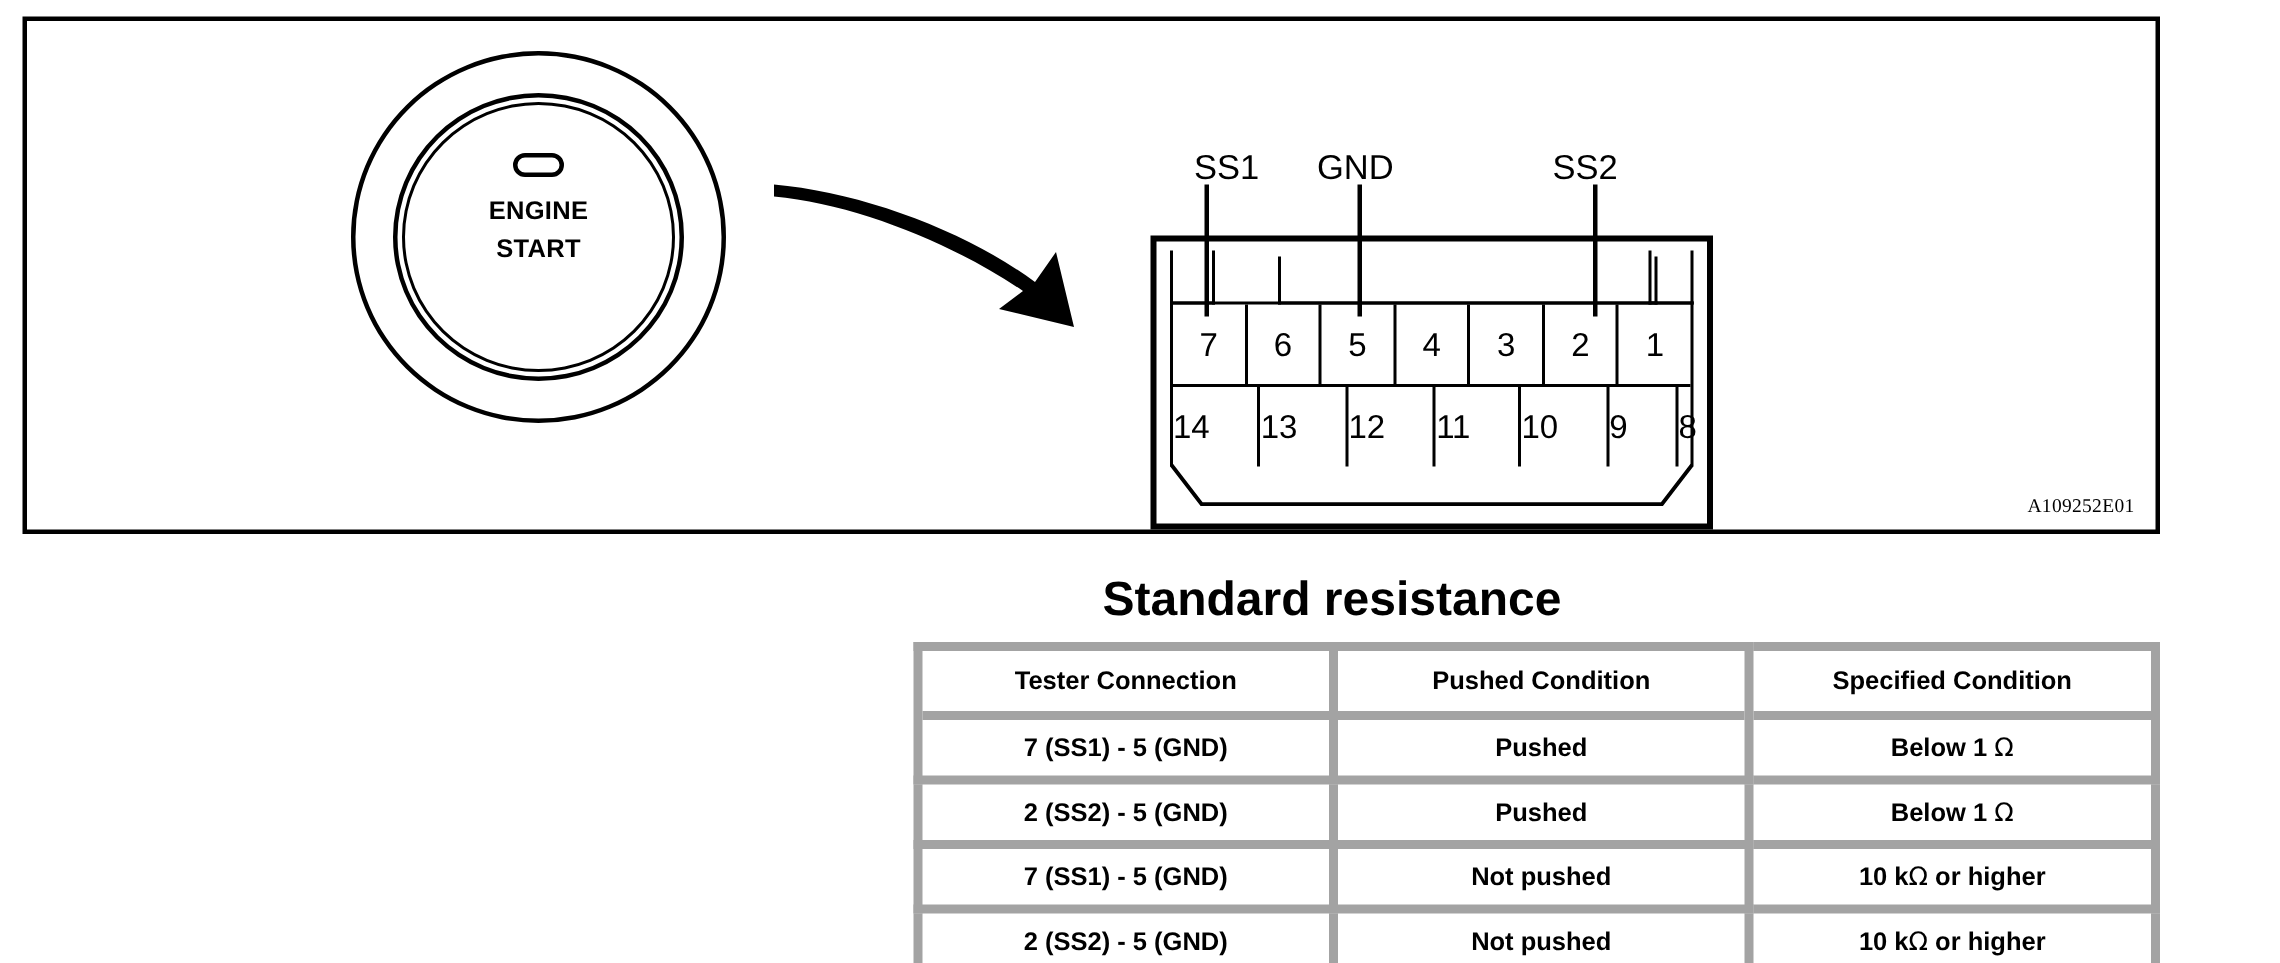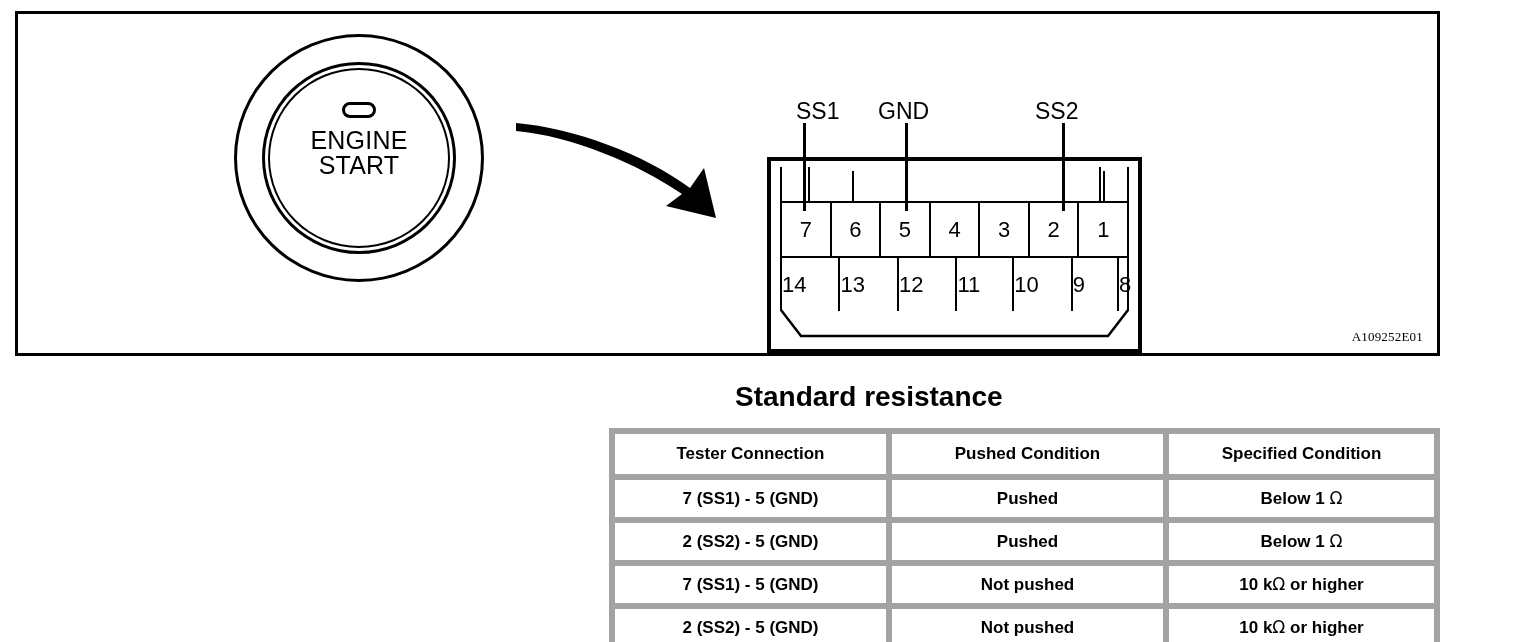--- a/index.html
+++ b/index.html
@@ -55,23 +55,24 @@
     border: 3px solid #000;
     border-radius: 9px;
     box-sizing: border-box;
   }
   #button-text {
     position: absolute;
     left: 0;
     top: 94px;
     width: 250px;
     text-align: center;
-    font-size: 25px;
+    font-size: 17px;
     line-height: 25px;
     letter-spacing: 0.2px;
+    font-weight: bold;
   }
 
   
   #flow-arrow {
     position: absolute;
     left: 496px;
     top: 92px;
     width: 220px;
     height: 116px;
   }
@@ -169,21 +170,21 @@
     font-size: 13px;
     letter-spacing: 0.2px;
     font-family: Liberation Serif, serif;
   }
 
   
   #section-title {
     position: absolute;
     left: 735px;
     top: 381px;
-    font-size: 28px;
+    font-size: 32px;
     font-weight: bold;
   }
 
   
   #resistance-table {
     position: absolute;
     left: 609px;
     top: 428px;
     width: 825px;
     border-collapse: collapse;

